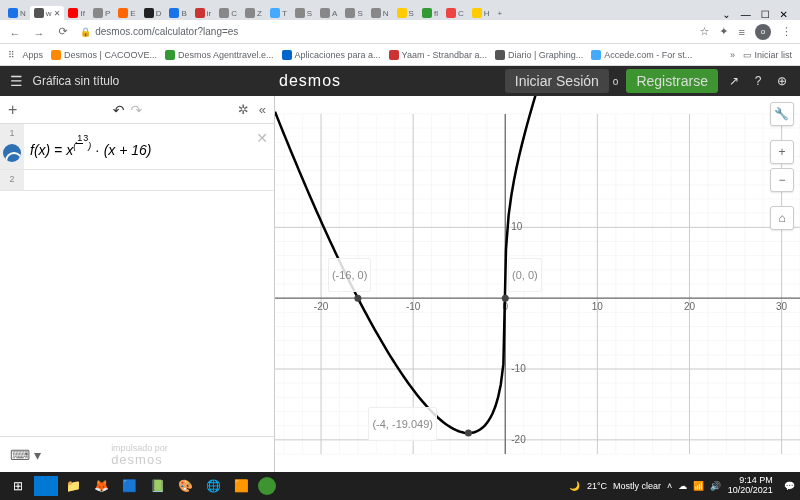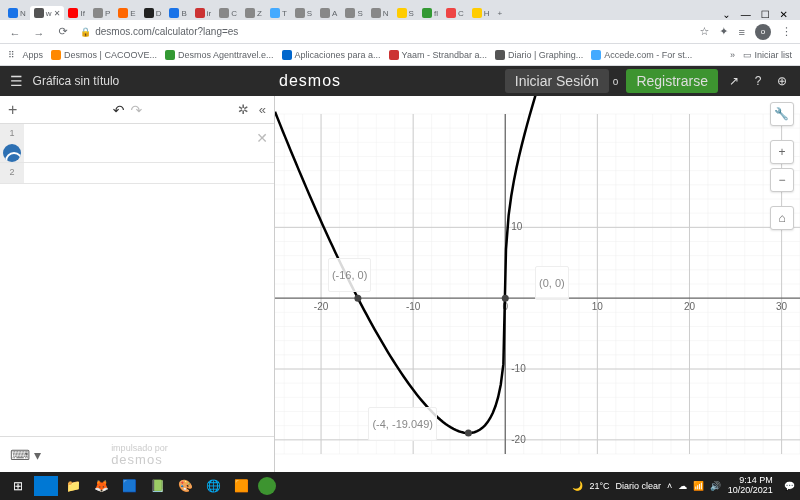--- a/index.html
+++ b/index.html
@@ -172,20 +172,23 @@
       <span class="tb-plus">+</span>
       <span class="tb-undo">↶</span>
       <span class="tb-redo">↷</span>
       <span class="tb-gear">✲</span>
       <span class="tb-collapse">«</span>
     </div>
     <div class="expr-row">
       <div class="expr-idx">
         <span>1</span>
         <div class="expr-icon"></div>
+      </div>
+      <div class="expr-body">
+        <span>f(x) = x</span><span class="sup">(<span class="frac"><span class="frac-n">1</span><span>3</span></span>)</span><span> · (x + 16)</span>
       </div>
       <span class="expr-close">✕</span>
     </div>
     <div class="expr-row empty-row">
       <div class="expr-idx"><span>2</span></div>
       <div class="expr-body"></div>
     </div>
     <div class="panel-footer">
       <span class="kb-icon">⌨ ▾</span>
       <div class="powered">
@@ -278,40 +281,40 @@
       </svg>
     <div class="right-tools">
       <div class="tool-btn">🔧</div>
       <div class="tool-gap"></div>
       <div class="tool-btn">+</div>
       <div class="tool-btn">−</div>
       <div class="tool-gap"></div>
       <div class="tool-btn">⌂</div>
     </div>
   <div class="point-lbl" style="left: 52.8947px; top: 162.167px;">(-16, 0)</div>
-      <div class="point-lbl" style="left: 260px; top: 162.167px; margin-top: 8px;">(0, 0)</div>
+      <div class="point-lbl" style="left: 233px; top: 162.167px;">(0, 0)</div>
       <div class="point-lbl" style="left: 93.4211px; top: 311.097px;">(-4, -19.049)</div>
     </div>
 </div>
 
 <div class="taskbar">
   <div class="task-icon">⊞</div>
   <div class="task-icon" style="background:#0078d4"></div>
   <div class="task-icon">📁</div>
   <div class="task-icon">🦊</div>
   <div class="task-icon">🟦</div>
   <div class="task-icon">📗</div>
   <div class="task-icon">🎨</div>
   <div class="task-icon">🌐</div>
   <div class="task-icon">🟧</div>
   <div class="task-icon" style="background:#3d9430;border-radius:50%;width:18px;height:18px"></div>
   <div class="tray">
     <span>🌙</span>
     <span>21°C</span>
-    <span>Diario clear</span>
+    <span>Mostly clear</span>
     <span>˄</span>
     <span>☁</span>
     <span>📶</span>
     <span>🔊</span>
     <div class="clock">
       <div>9:14 PM</div>
       <div>10/20/2021</div>
     </div>
     <span>💬</span>
   </div>

